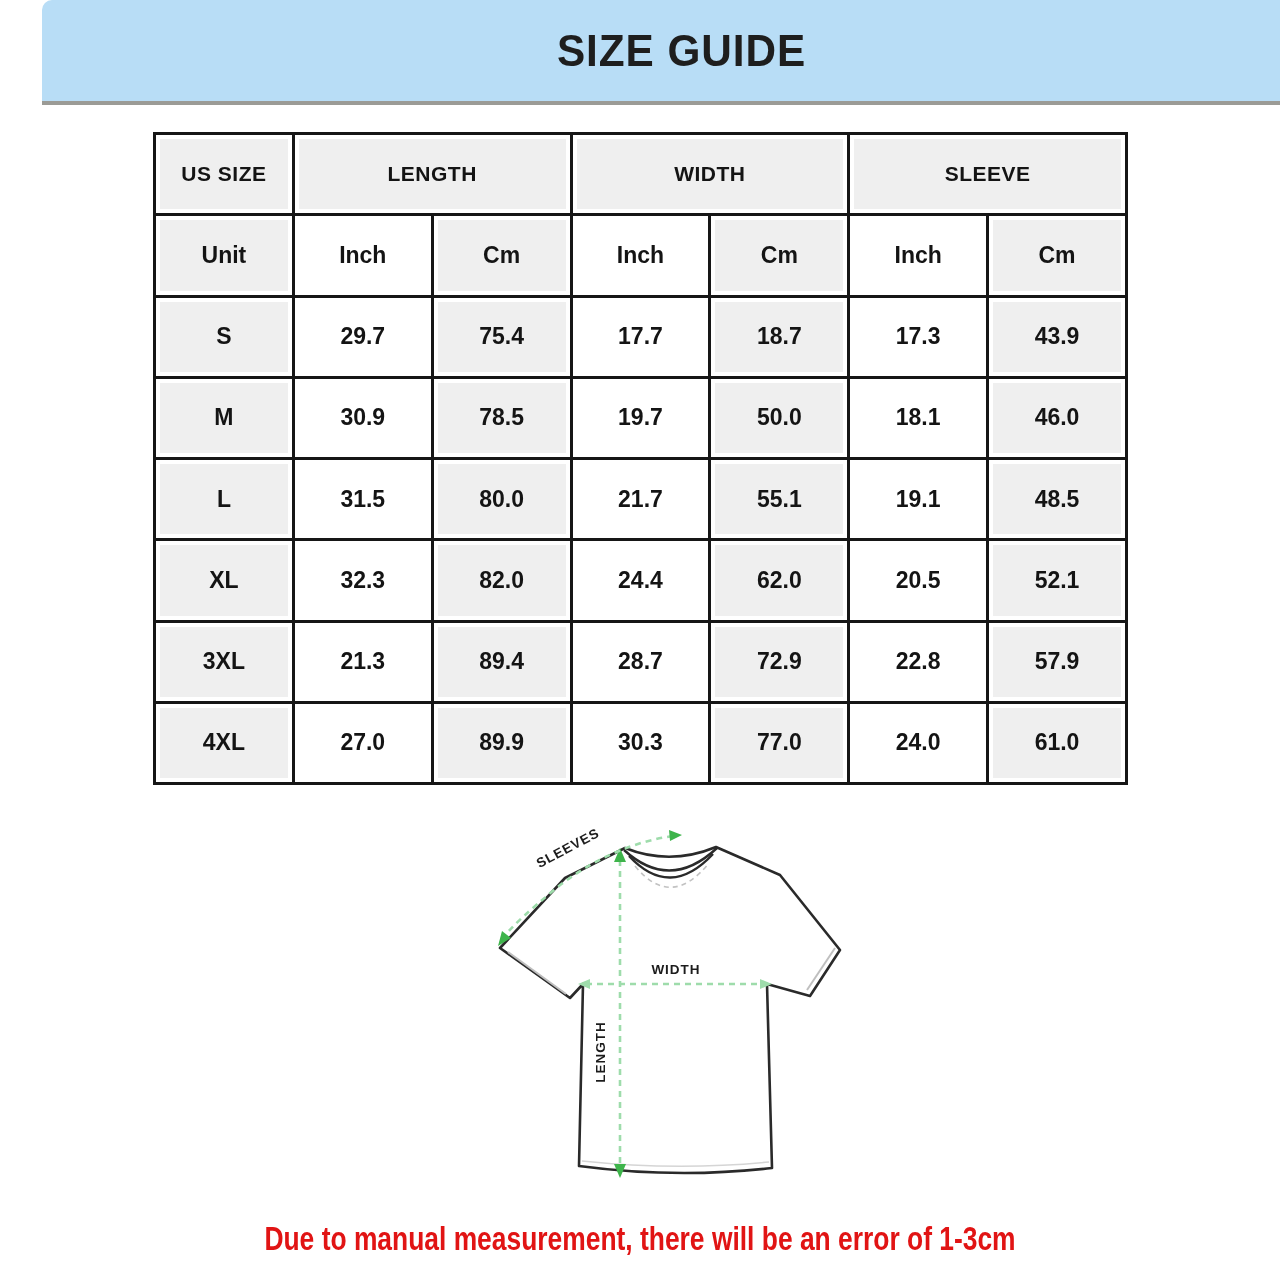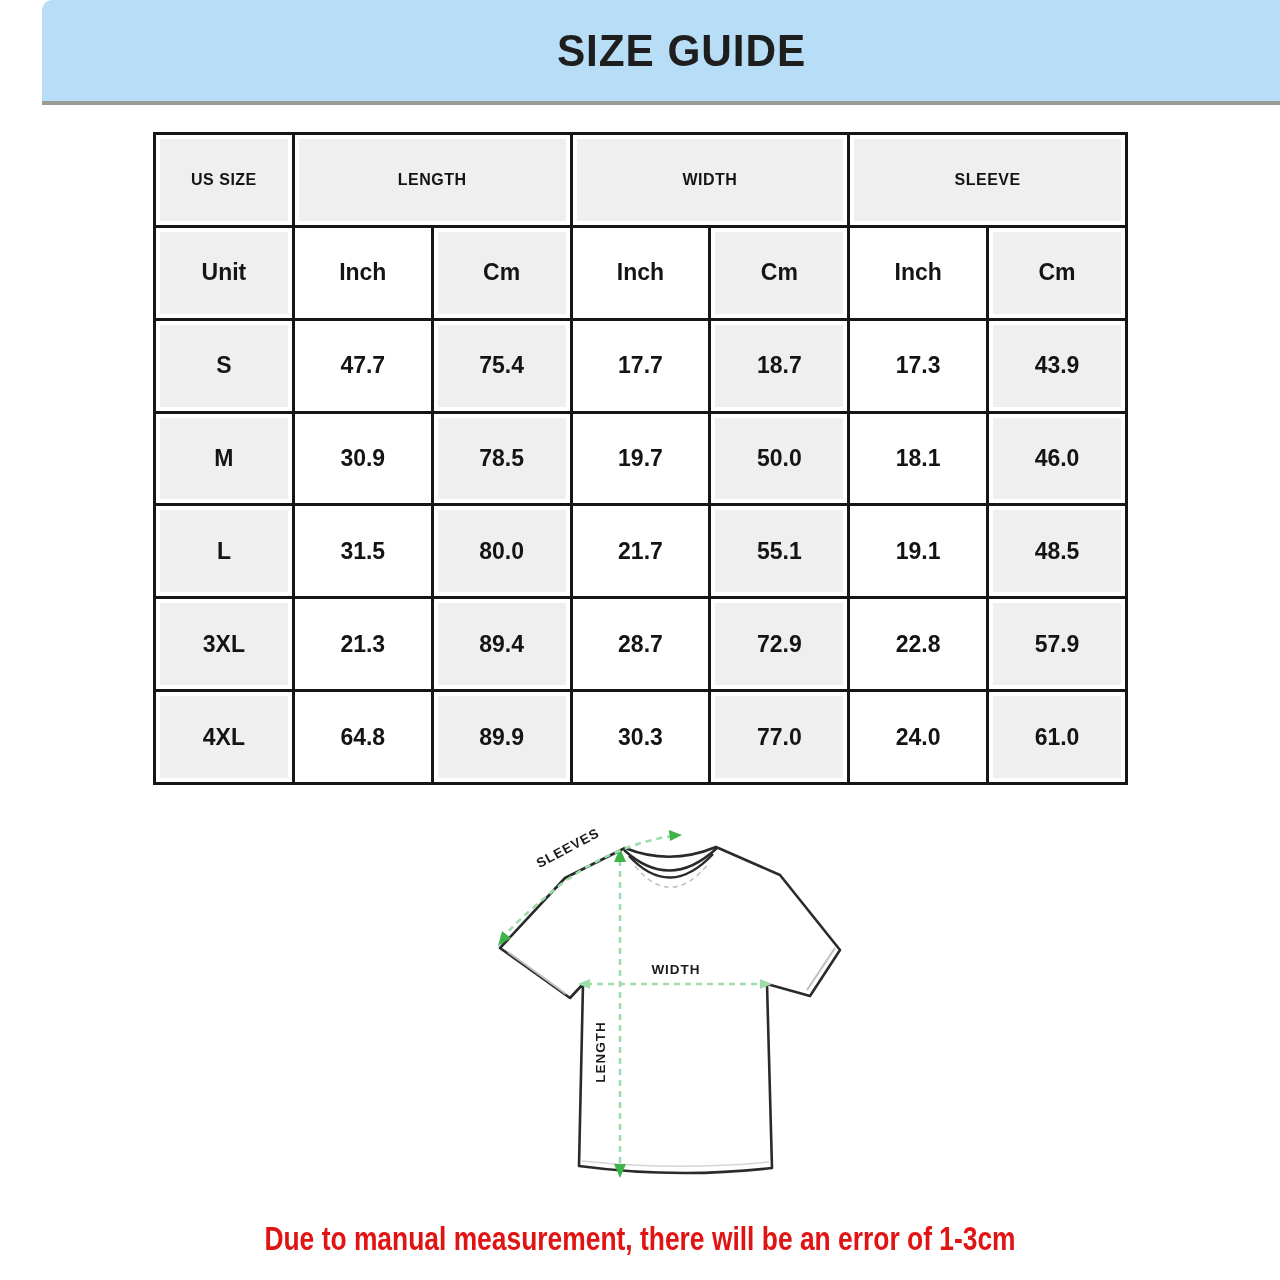--- a/index.html
+++ b/index.html
@@ -27,21 +27,21 @@
     border:3px solid #161616;
     text-align:center;vertical-align:middle;
     font-weight:700;color:#141414;font-size:23px;
     height:59px;padding:0;
     background:#ffffff;
   }
   table.size td.g{
     background:#efefef;
     box-shadow:inset 0 0 0 4px #ffffff;
   }
-  table.size tr.grp td{font-size:16px;letter-spacing:0.5px;}
+  table.size tr.grp td{font-size:21px;letter-spacing:0.5px;}
   
   .note{
     position:absolute;left:0;top:1220px;width:1280px;text-align:center;
     font-size:33px;font-weight:700;color:#e11414;
     transform:scaleX(0.80);transform-origin:center;
     white-space:nowrap;
   }
   
   .shirt{position:absolute;left:430px;top:790px;width:480px;height:440px;}
   .shirt text{font-family:"Liberation Sans", sans-serif;font-weight:700;fill:#1c1c1c;}
@@ -68,21 +68,21 @@
       <td>Inch</td>
       <td class="g">Cm</td>
       <td>Inch</td>
       <td class="g">Cm</td>
       <td>Inch</td>
       <td class="g">Cm</td>
     </tr>
 
     <tr>
       <td class="g">S</td>
-      <td>47.7</td>
+      <td>29.7</td>
       <td class="g">75.4</td>
       <td>17.7</td>
       <td class="g">18.7</td>
       <td>17.3</td>
       <td class="g">43.9</td>
     </tr>
     <tr>
       <td class="g">M</td>
       <td>30.9</td>
       <td class="g">78.5</td>
@@ -94,31 +94,40 @@
     <tr>
       <td class="g">L</td>
       <td>31.5</td>
       <td class="g">80.0</td>
       <td>21.7</td>
       <td class="g">55.1</td>
       <td>19.1</td>
       <td class="g">48.5</td>
     </tr>
     <tr>
+      <td class="g">XL</td>
+      <td>32.3</td>
+      <td class="g">82.0</td>
+      <td>24.4</td>
+      <td class="g">62.0</td>
+      <td>20.5</td>
+      <td class="g">52.1</td>
+    </tr>
+    <tr>
       <td class="g">3XL</td>
       <td>21.3</td>
       <td class="g">89.4</td>
       <td>28.7</td>
       <td class="g">72.9</td>
       <td>22.8</td>
       <td class="g">57.9</td>
     </tr>
     <tr>
       <td class="g">4XL</td>
-      <td>64.8</td>
+      <td>27.0</td>
       <td class="g">89.9</td>
       <td>30.3</td>
       <td class="g">77.0</td>
       <td>24.0</td>
       <td class="g">61.0</td>
     </tr>
   </tbody>
     </table>
 
   <svg class="shirt" viewBox="0 0 480 440">

